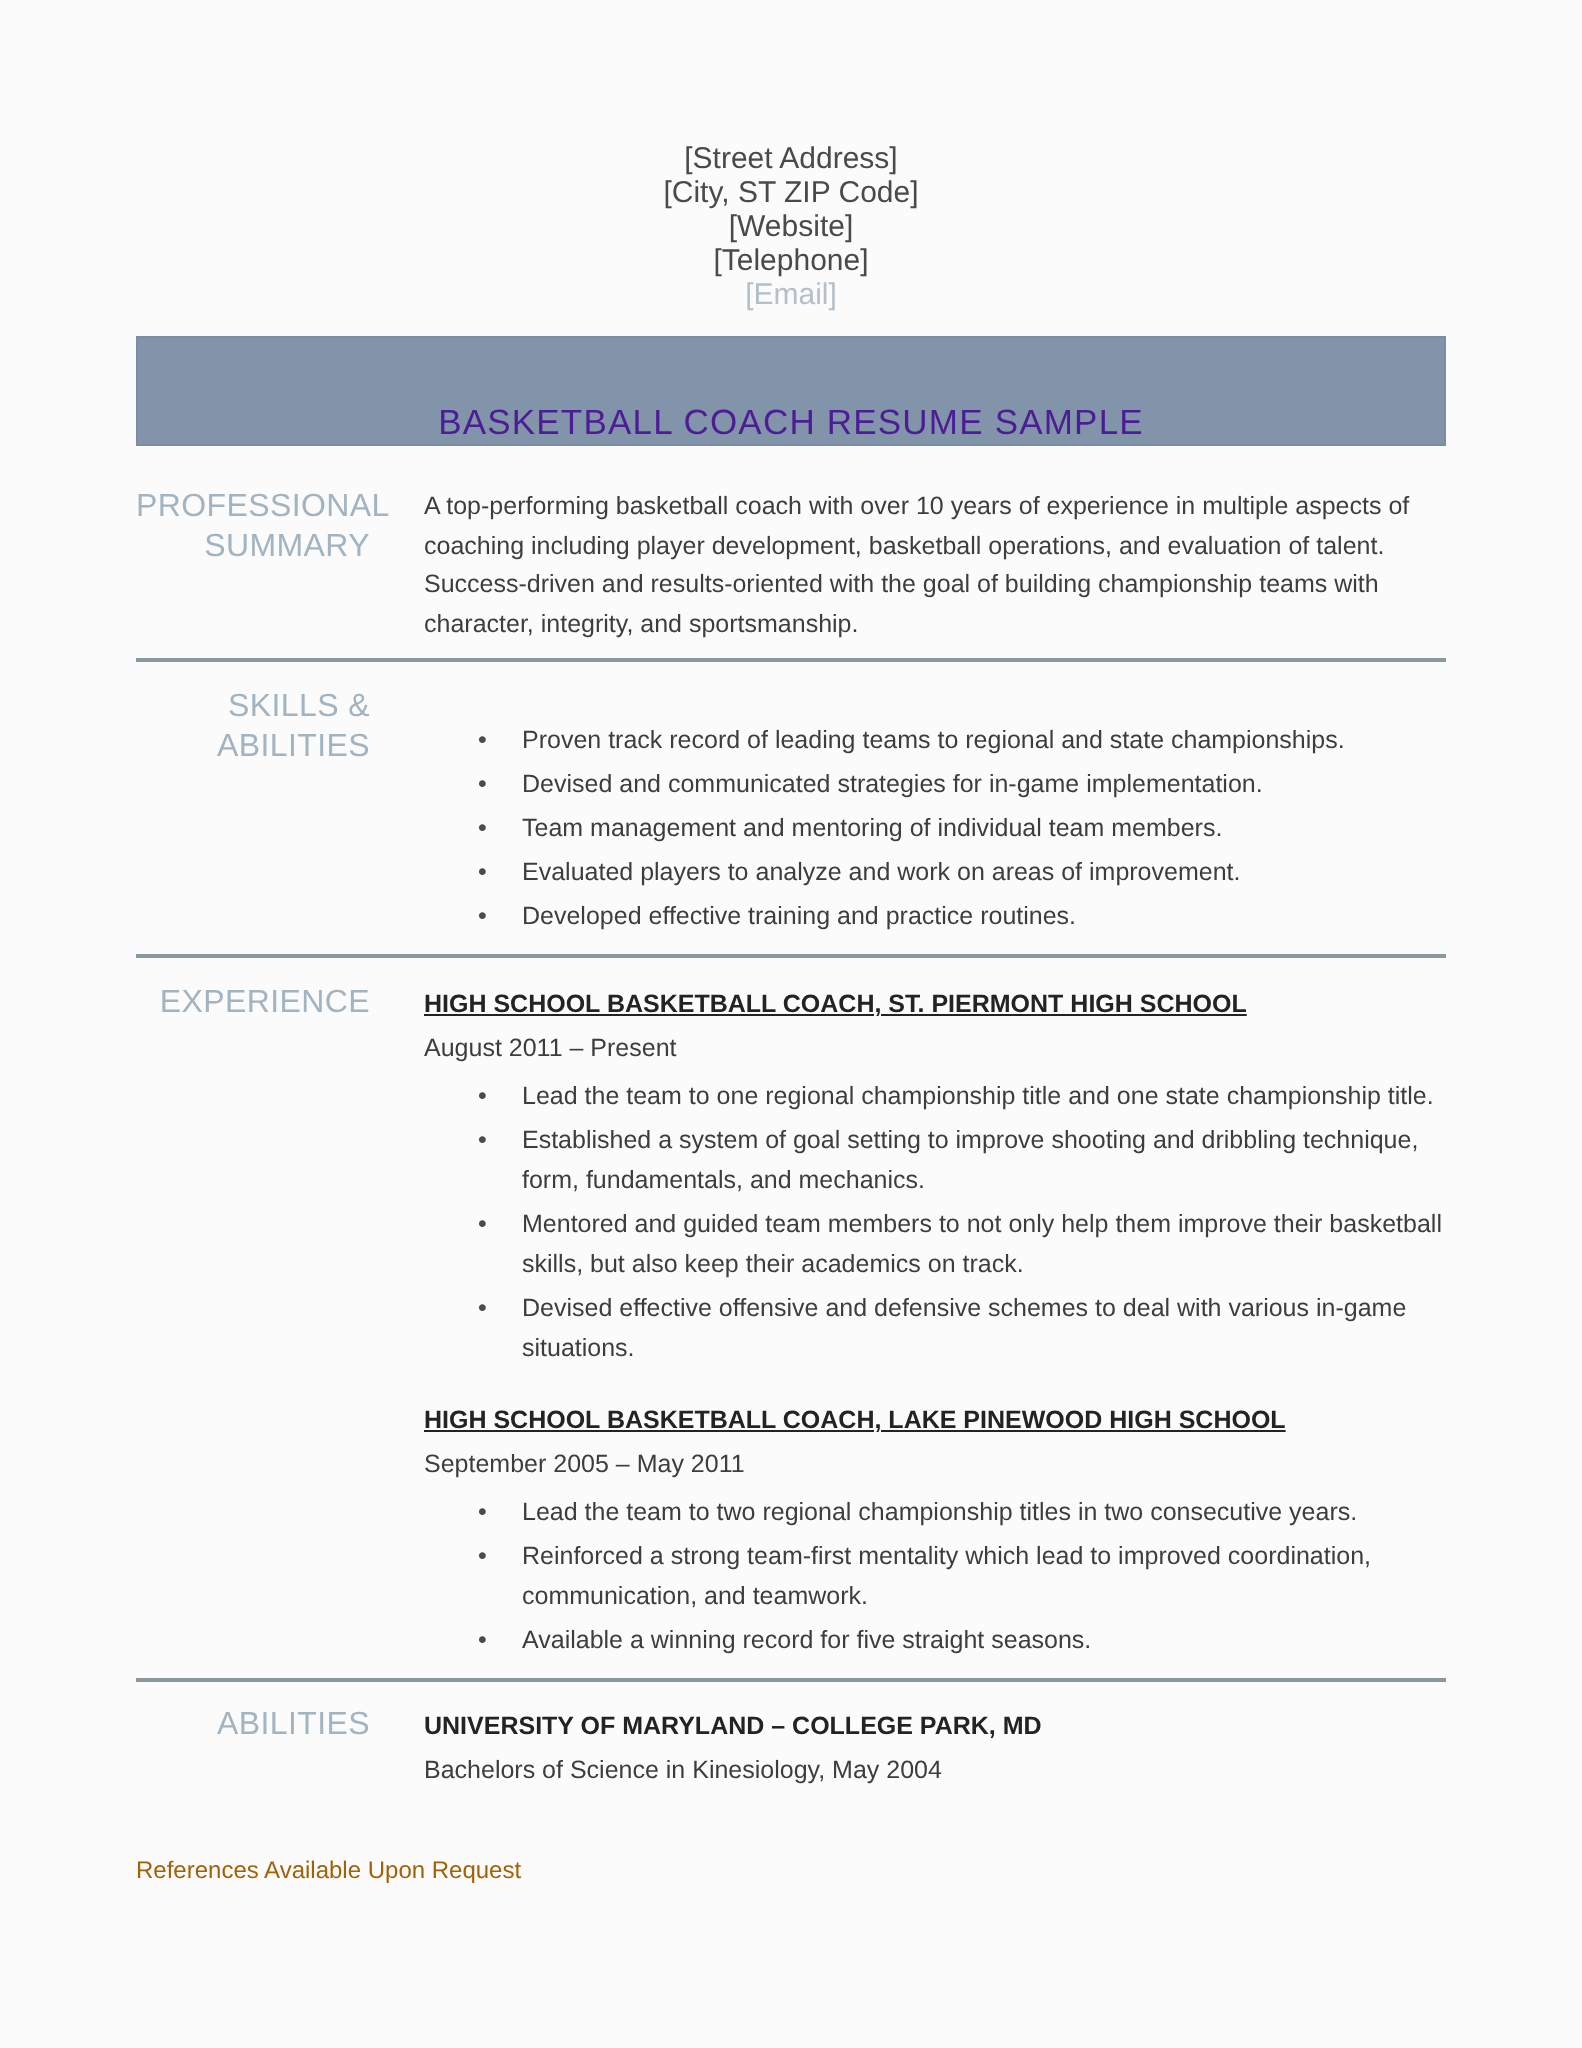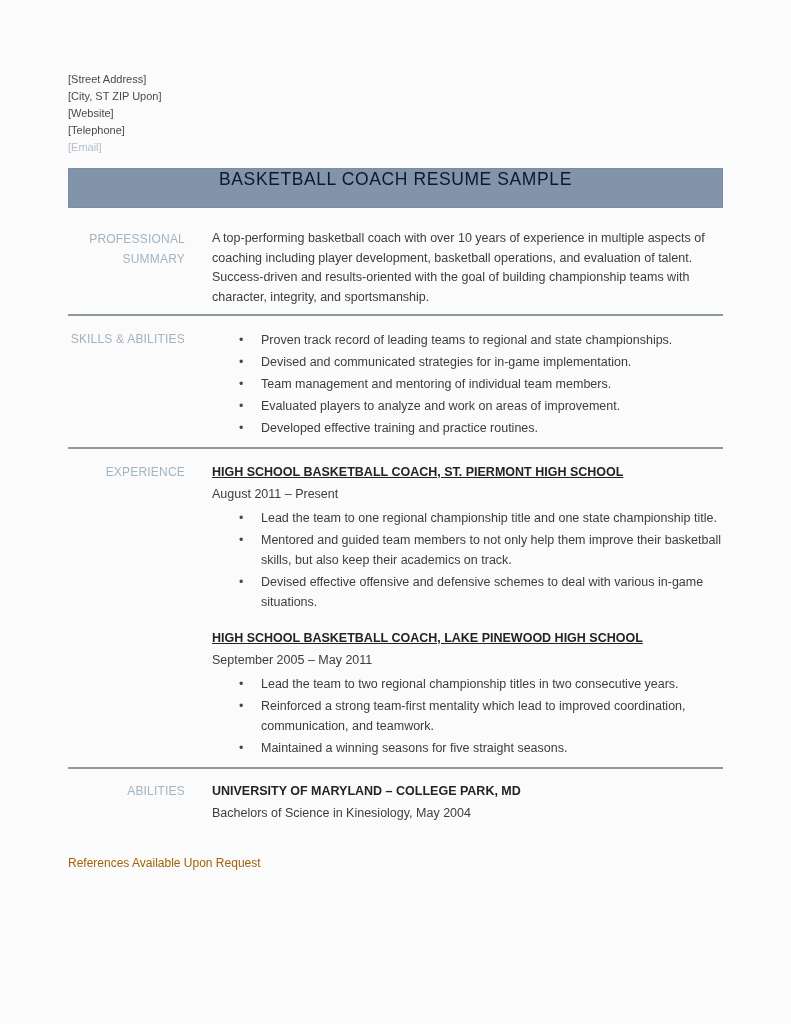--- a/index.html
+++ b/index.html
@@ -9,65 +9,65 @@
     font-family:"Liberation Sans", sans-serif;
     color:#3d3d3d;
     overflow:hidden;
   }
   .page { position:relative; width:791px; height:1024px; background:#fbfbfb; }
   .margins { padding:0 68px; }
 
   
   .contact {
     padding-top:71px;
-    text-align:left;
-    font-size:11px;
+    text-align:center;
+    font-size:15px;
     line-height:17px;
     color:#4a4a4a;
   }
   .contact-email { color:#b3bfca; }
 
   
   .banner {
     margin-top:12px;
-    height:40px;
+    height:55px;
     background:#8294aa;
     border:1px solid #7b8da3;
-    display:flex; align-items:flex-start; justify-content:center;
-    color:#0f172a;
+    display:flex; align-items:flex-end; justify-content:center;
+    color:#4c1d95;
     font-size:17.5px;
     letter-spacing:0.6px;
   }
 
   
   .row { display:flex; align-items:flex-start; }
   .label {
     flex:none;
     width:117px;
     text-align:right;
     color:#a2b4c2;
-    font-size:12px;
+    font-size:16px;
     line-height:20px;
     letter-spacing:0.2px;
   }
   .body { flex:1; margin-left:27px; font-size:12.5px; line-height:19.5px; }
 
   .row-summary { margin-top:21px; }
   .row-skills  { margin-top:13px; }
   .row-exp     { margin-top:13px; }
   .row-edu     { margin-top:12px; }
 
   .divider {
     border:none;
     border-top:2px solid #8a99a0;
     margin-top:7px;
   }
 
   
-  ul.bullets { list-style:none; margin-left:27px; margin-top:1px; }
+  ul.bullets { list-style:none; margin-left:27px; margin-top:16px; }
   ul.bullets li {
     position:relative;
     padding-left:22px;
     line-height:20px;
     margin-bottom:2px;
   }
   ul.bullets li::before {
     content:"\2022";
     position:absolute; left:0; top:0;
     color:#4a4a4a;
@@ -95,21 +95,21 @@
 <body>
 
 <div class="page">
   <div class="margins">
 
     <header class="contact">
       <div>
 
           <div class="contact-line">[Street Address]</div>
 
-          <div class="contact-line">[City, ST ZIP Upon]</div>
+          <div class="contact-line">[City, ST ZIP Code]</div>
 
           <div class="contact-line">[Website]</div>
 
           <div class="contact-line">[Telephone]</div>
         </div>
       <div class="contact-email">[Email]</div>
     </header>
 
     <div class="banner">
       <span>BASKETBALL COACH RESUME SAMPLE</span>
@@ -146,37 +146,38 @@
       <div class="label">EXPERIENCE</div>
       <div class="body">
 
           <div class="job">
             <div class="job-title">HIGH SCHOOL BASKETBALL COACH, ST. PIERMONT HIGH SCHOOL</div>
             <div class="job-dates">August 2011 – Present</div>
             <ul class="bullets">
 
                 <li>Lead the team to one regional championship title and one state championship title.</li>
 
+                <li>Established a system of goal setting to improve shooting and dribbling technique, form, fundamentals, and mechanics.</li>
 
                 <li>Mentored and guided team members to not only help them improve their basketball skills, but also keep their academics on track.</li>
 
                 <li>Devised effective offensive and defensive schemes to deal with various in-game situations.</li>
               </ul>
           </div>
 
           <div class="job">
             <div class="job-title">HIGH SCHOOL BASKETBALL COACH, LAKE PINEWOOD HIGH SCHOOL</div>
             <div class="job-dates">September 2005 – May 2011</div>
             <ul class="bullets">
 
                 <li>Lead the team to two regional championship titles in two consecutive years.</li>
 
                 <li>Reinforced a strong team-first mentality which lead to improved coordination, communication, and teamwork.</li>
 
-                <li>Maintained a winning seasons for five straight seasons.</li>
+                <li>Available a winning record for five straight seasons.</li>
               </ul>
           </div>
         </div>
     </section>
 
     <hr class="divider">
 
     <section class="row row-edu">
       <div class="label">ABILITIES</div>
       <div class="body">

